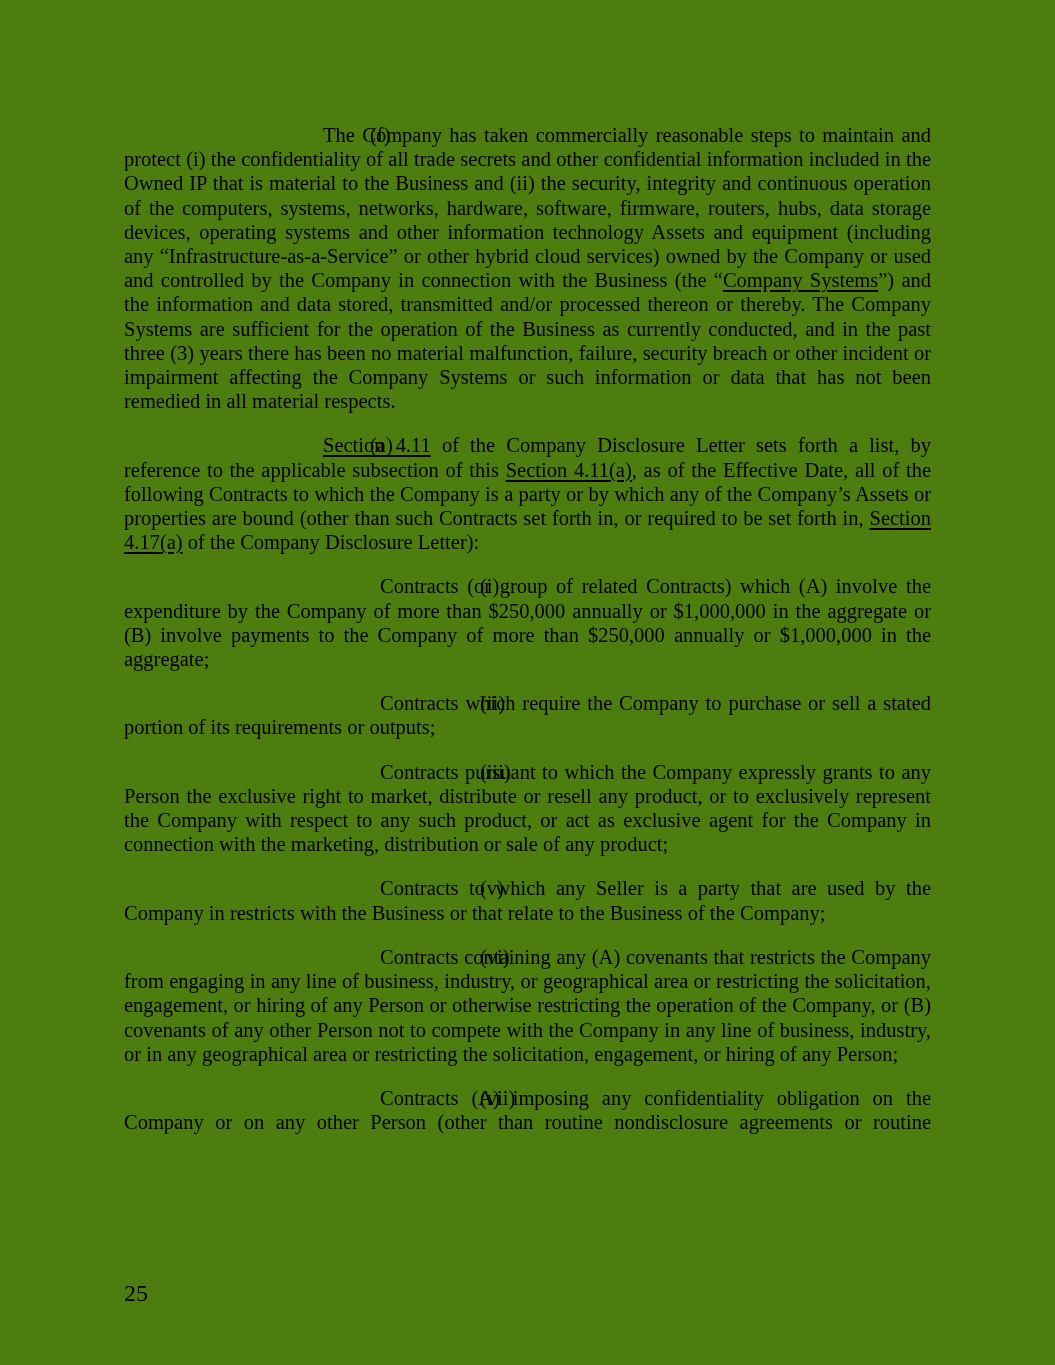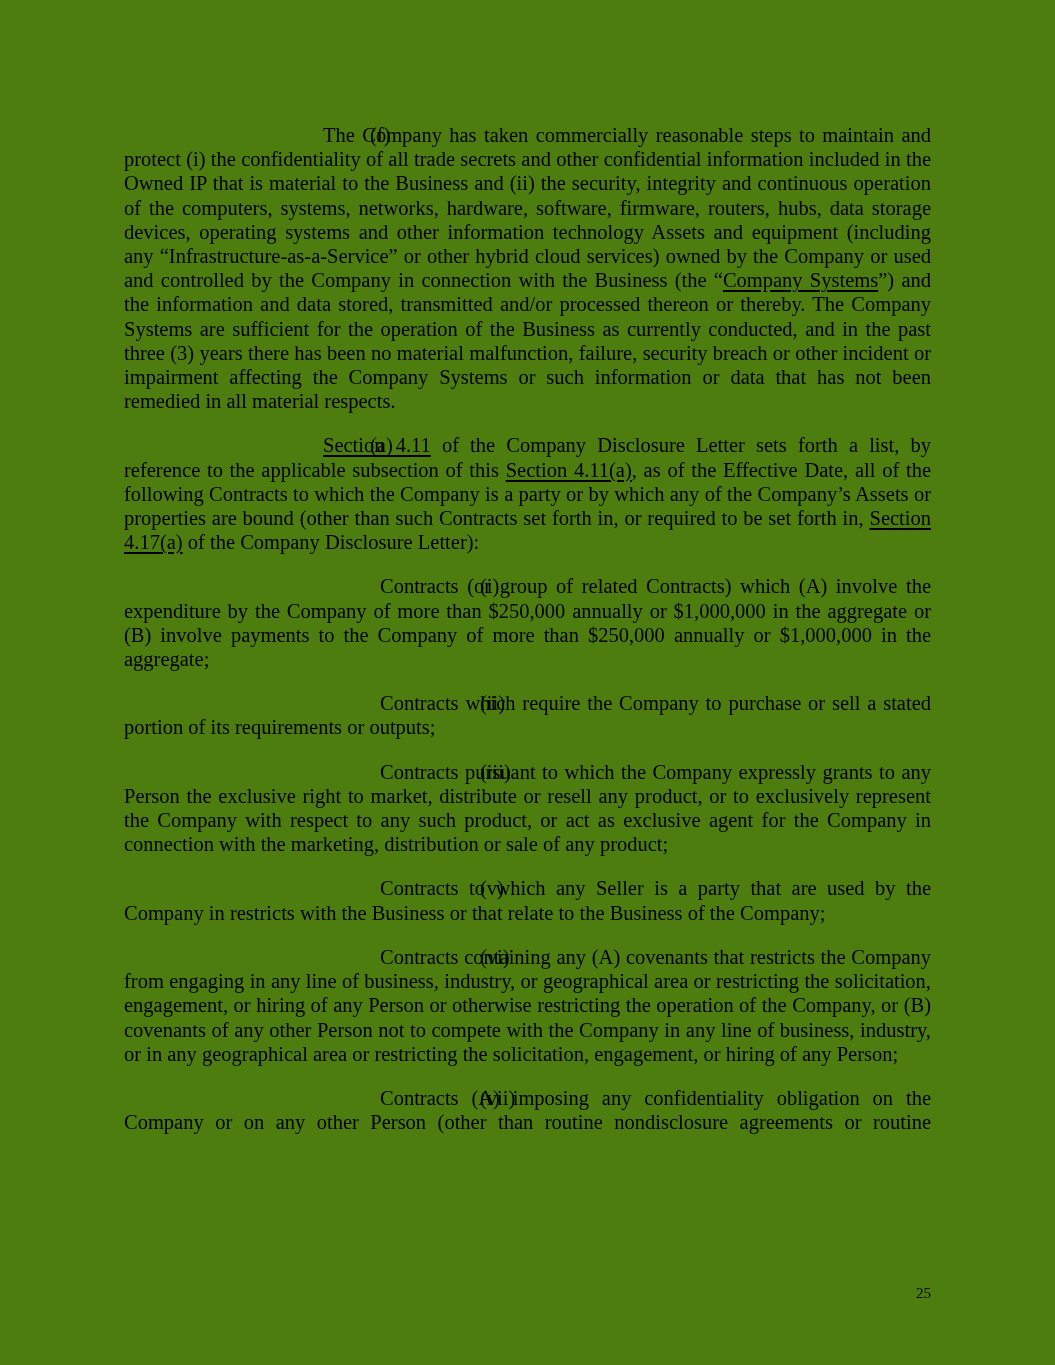--- a/index.html
+++ b/index.html
@@ -40,22 +40,22 @@
   .lt2 { width: 78px; }
   .lth { width: 138px; }
   .u { text-decoration: underline; text-underline-offset: 3px; }
   
   .cont { text-align-last: justify; }
   .pagenum {
     position: absolute;
     top: 1281px;
     left: 124px;
     width: 807px;
-    text-align: right;
-    font-size: 15px;
+    text-align: left;
+    font-size: 24px;
     line-height: 24.2px;
   }
 </style>
 </head>
 <body>
 
 <div class="page">
   <div class="content">
 
     <p class="para l1"><span class="lt lt1">(f)</span><span>The Company has taken commercially reasonable steps to maintain and protect (i) the confidentiality of all trade secrets and other confidential information included in the Owned IP that is material to the Business and (ii) the security, integrity and continuous operation of the computers, systems, networks, hardware, software, firmware, routers, hubs, data storage devices, operating systems and other information technology Assets and equipment (including any “Infrastructure-as-a-Service” or other hybrid cloud services) owned by the Company or used and controlled by the Company in connection with the Business (the “</span><span class="u">Company Systems</span><span>”) and the information and data stored, transmitted and/or processed thereon or thereby. The Company Systems are sufficient for the operation of the Business as currently conducted, and in the past three (3) years there has been no material malfunction, failure, security breach or other incident or impairment affecting the Company Systems or such information or data that has not been remedied in all material respects.</span></p>

